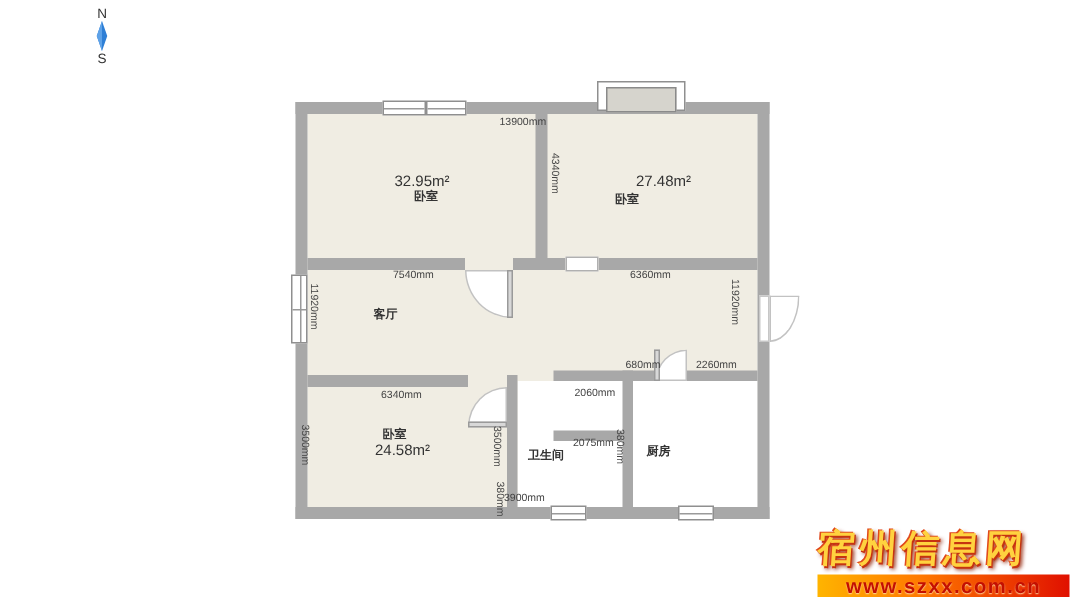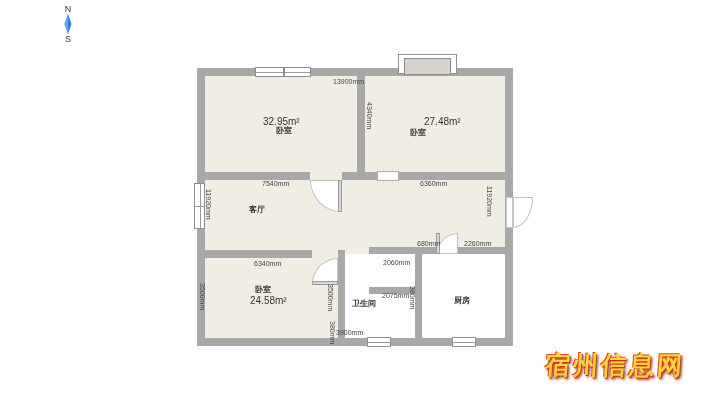--- a/index.html
+++ b/index.html
@@ -96,36 +96,37 @@
   <div class="arc" style="left:513px;top:197px;width:20px;height:31px;border-bottom-right-radius:100% 100%;"></div>
 
   <span class="room-area" style="left:263px;top:117px;">32.95m²</span>
   <span class="room-name" style="left:276px;top:127px;">卧室</span>
   <span class="room-area" style="left:424px;top:117px;">27.48m²</span>
   <span class="room-name" style="left:410px;top:129px;">卧室</span>
   <span class="room-name" style="left:249px;top:206px;">客厅</span>
   <span class="room-name" style="left:255px;top:286px;">卧室</span>
   <span class="room-area" style="left:250px;top:296px;">24.58m²</span>
   <span class="room-name" style="left:352px;top:300px;">卫生间</span>
-  <span class="room-name" style="left:454px;top:297px;">厨房</span>
+  <span class="room-name" style="left:431px;top:297px;">厨房</span>
 
   <span class="dim" style="left:333px;top:78px;">13900mm</span>
   <span class="dim v" style="left:366px;top:102px;">4340mm</span>
   <span class="dim" style="left:262px;top:180px;">7540mm</span>
   <span class="dim" style="left:420px;top:180px;">6360mm</span>
   <span class="dim v" style="left:205px;top:189px;">11920mm</span>
   <span class="dim v" style="left:486px;top:186px;">11920mm</span>
   <span class="dim" style="left:417px;top:240px;">680mm</span>
   <span class="dim" style="left:464px;top:240px;">2260mm</span>
   <span class="dim" style="left:383px;top:259px;">2060mm</span>
   <span class="dim" style="left:382px;top:292px;">2075mm</span>
   <span class="dim" style="left:254px;top:260px;">6340mm</span>
   <span class="dim v" style="left:199px;top:283px;">3500mm</span>
   <span class="dim v" style="left:327px;top:284px;">3500mm</span>
   <span class="dim v" style="left:329px;top:321px;">380mm</span>
   <span class="dim v" style="left:409px;top:286px;">380mm</span>
   <span class="dim" style="left:336px;top:329px;">3900mm</span>
 
   <div id="watermark">
     <span id="wm-name">宿州信息网</span>
+    <div id="wm-bar">www.szxx.com.cn</div>
   </div>
 
 </div>
 
 </body></html>

